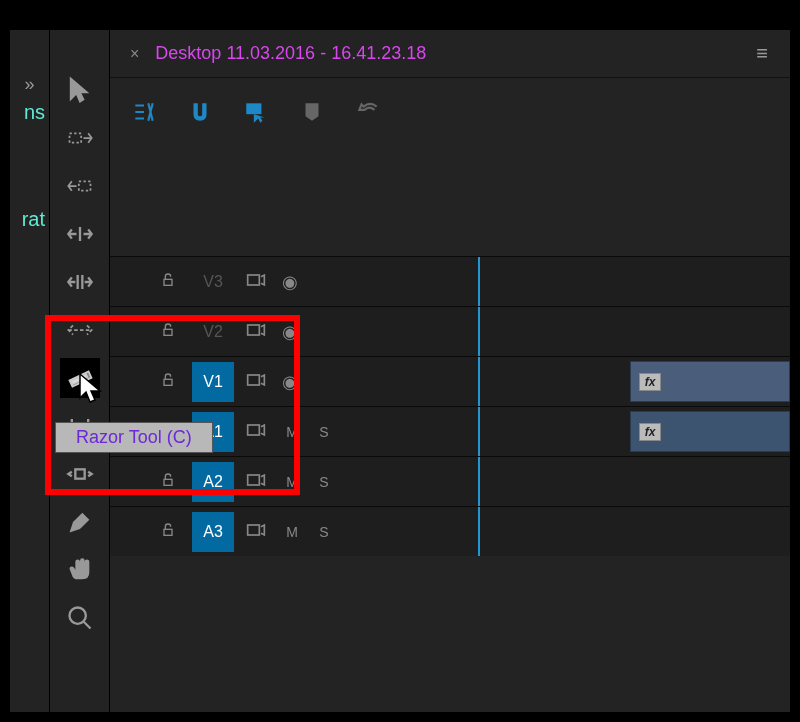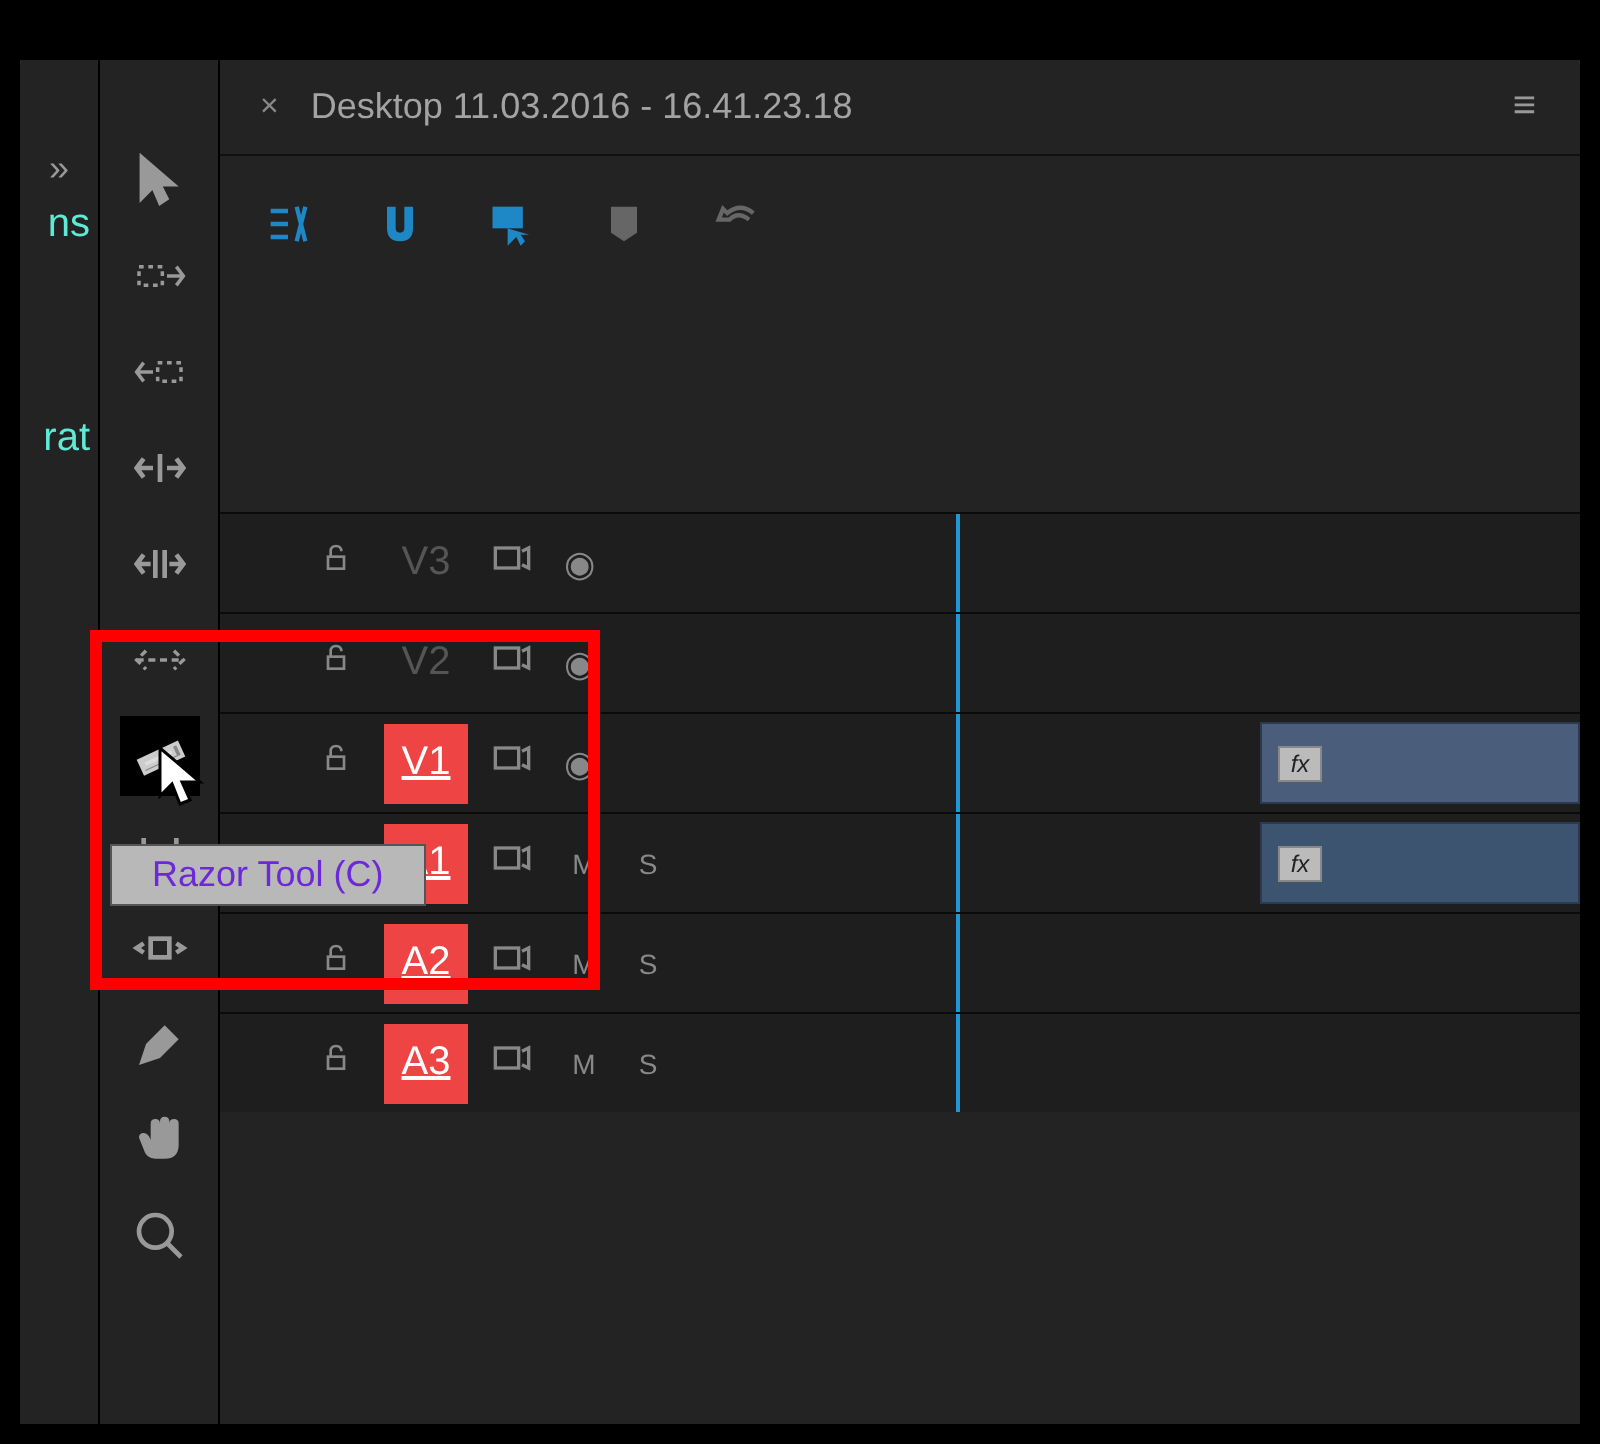--- a/index.html
+++ b/index.html
@@ -70,21 +70,21 @@
     }
     .tab-bar {
       height: 48px;
       display: flex;
       align-items: center;
       padding: 0 20px;
       gap: 16px;
       border-bottom: 1px solid #111;
     }
     .tab-close { color: #888; font-size: 16px; cursor: pointer; }
-    .tab-title { color: #a3a3a3; font-size: 18px; }
+    .tab-title { color: #d946ef; font-size: 18px; }
     .tab-menu { color: #999; font-size: 20px; margin-left: auto; letter-spacing: 2px; }
     .timecode-row {
       display: flex;
       align-items: flex-start;
       padding: 8px 20px 0 20px;
     }
     .timecode-left { width: 340px; }
     .timecode {
       color: #2196d4;
       font-size: 32px;
@@ -148,24 +148,24 @@
     }
     .track-lock { width: 20px; color: #888; }
     .track-lock svg { width: 16px; height: 16px; }
     .track-label {
       width: 42px;
       height: 40px;
       display: flex;
       align-items: center;
       justify-content: center;
       color: #ccc;
-      font-size: 20px;
+      font-size: 16px;
     }
     .track-label.grey { background: transparent; color: #555; }
-    .track-label.blue { background: #ef4444; color: #fff; text-decoration: underline; }
+    .track-label.blue { background: #0369a1; color: #fff; }
     .track-toggle { color: #888; width: 24px; }
     .track-toggle svg { width: 20px; height: 16px; }
     .track-eye { color: #888; font-size: 18px; }
     .track-letter { color: #888; font-size: 14px; width: 20px; text-align: center; }
     .track-content {
       flex: 1;
       height: 100%;
       position: relative;
     }
     .clip {
@@ -186,21 +186,21 @@
       white-space: nowrap;
     }
     .clip.audio { background: #3d5470; }
     .fx-badge {
       width: 22px;
       height: 18px;
       background: #bbb;
       color: #222;
       font-size: 12px;
       font-style: italic;
-      font-weight: normal;
+      font-weight: bold;
       display: flex;
       align-items: center;
       justify-content: center;
       border: 1px solid #888;
     }
     .highlight-box {
       position: absolute;
       border: 6px solid #ff0000;
       pointer-events: none;
       z-index: 50;

